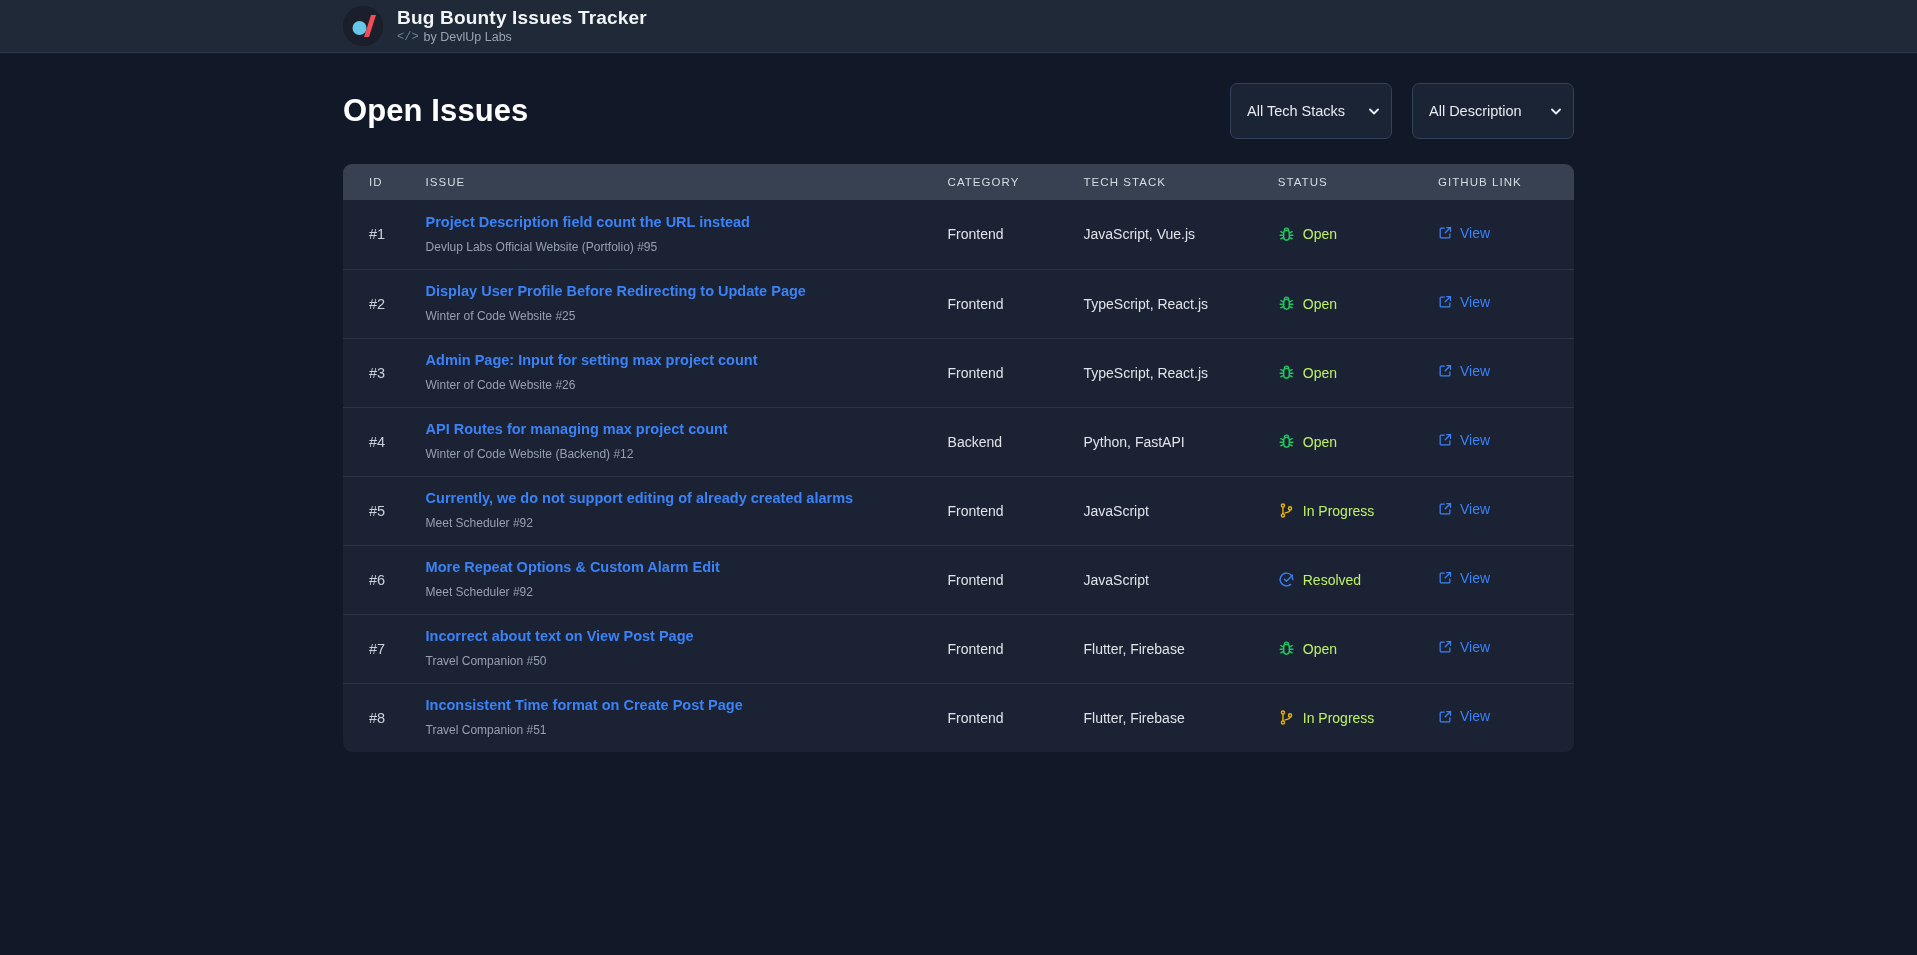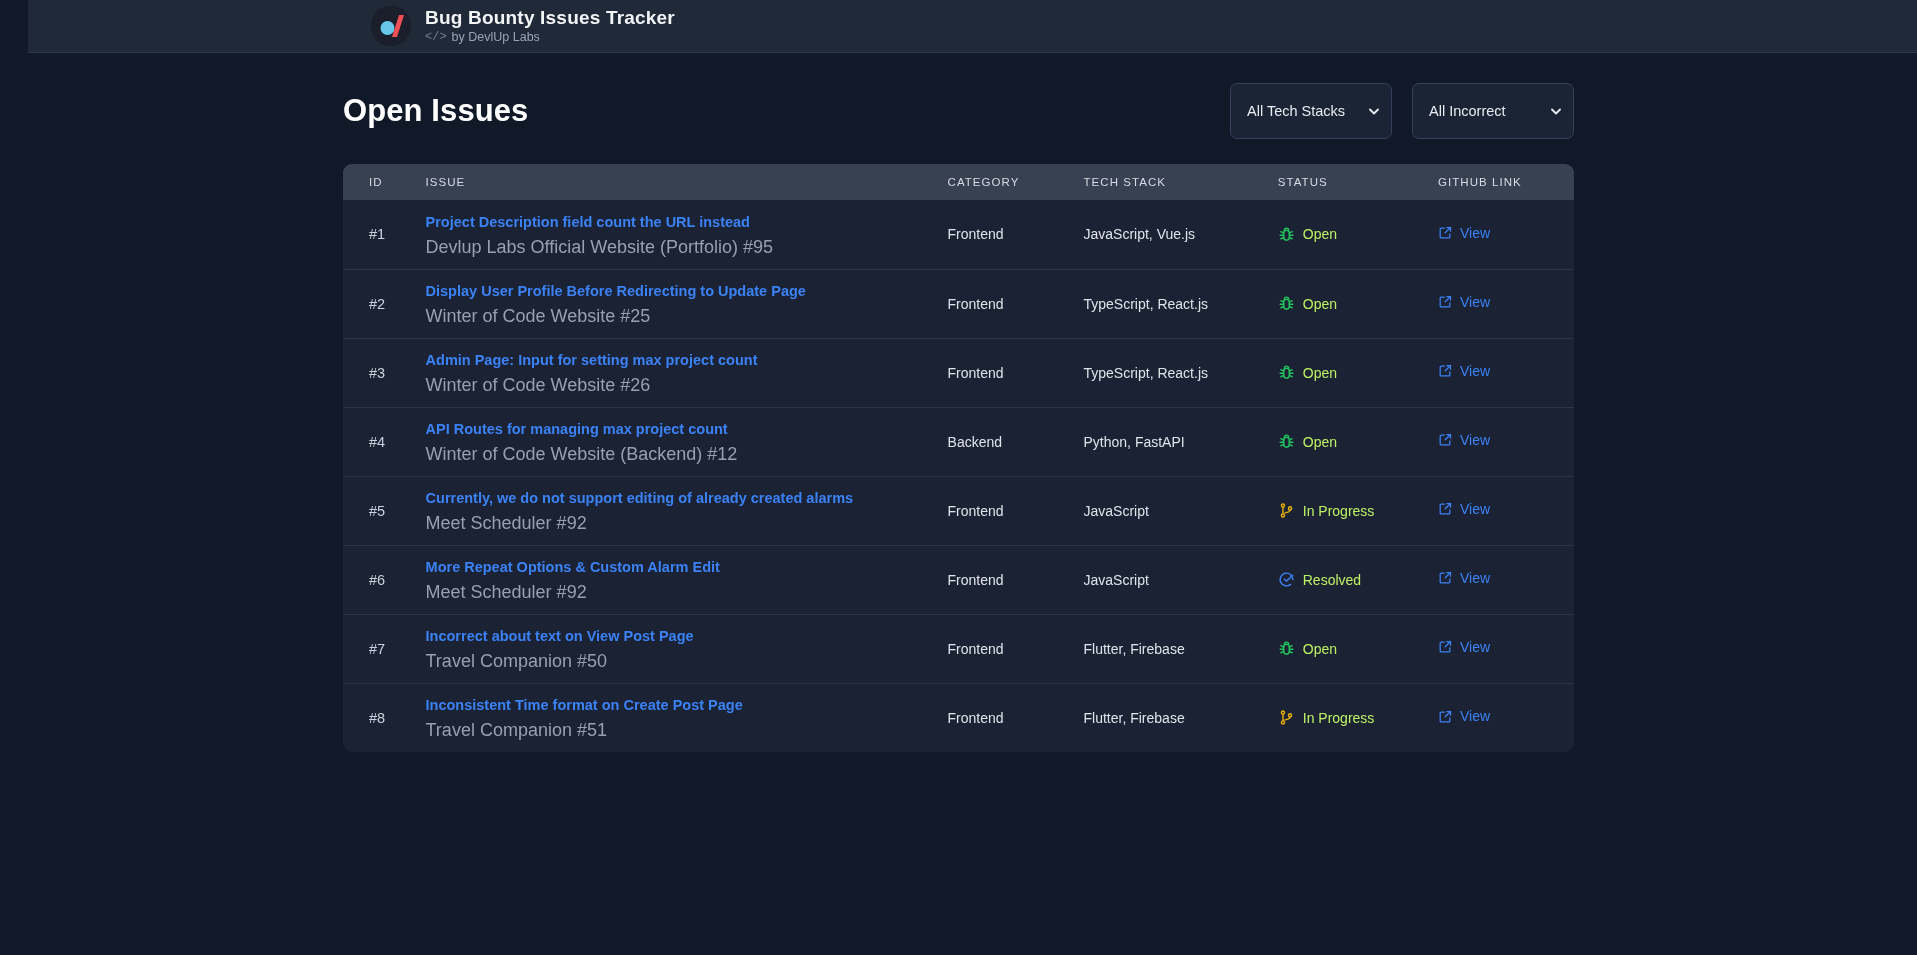--- a/index.html
+++ b/index.html
@@ -13,21 +13,20 @@
   }
 
   
   .navbar {
     height: 53px;
     background: #1f2937;
     border-bottom: 1px solid #2b3a4f;
     display: flex;
     align-items: center;
     padding-left: 343px;
-    margin-left: 28px;
   }
   .brand { display: flex; align-items: center; gap: 14px; }
 
   .logo-wrap {
     width: 40px; height: 40px;
     border-radius: 50%;
     background: #1a1f2b;
     position: relative;
     overflow: hidden;
     flex: 0 0 auto;
@@ -132,21 +131,21 @@
 
   .issue-title {
     font-size: 14.5px;
     font-weight: bold;
     color: #3b82f6;
     line-height: 19px;
     display: block;
     text-decoration: none;
   }
   .issue-sub {
-    font-size: 18px;
+    font-size: 12px;
     color: #96a0b1;
     line-height: 17px;
     display: block;
     margin-top: 7px;
   }
 
   .plain-cell { font-size: 14px; color: #dfe3ea; }
 
   .status-cell { display: flex; align-items: center; gap: 8px; }
   .status-text { font-size: 14px; color: #bef264; white-space: nowrap; }
@@ -192,21 +191,21 @@
       <div class="select-box">
         <span>All Tech Stacks</span>
         <span class="caret">
           <svg width="10" height="7" viewBox="0 0 10 7" aria-hidden="true">
             <path d="M1 1.5 L5 5.5 L9 1.5" stroke="#e8ebf0" stroke-width="1.8" fill="none" stroke-linecap="round" stroke-linejoin="round"></path>
           </svg>
         </span>
       </div>
 
       <div class="select-box">
-        <span>All Incorrect</span>
+        <span>All Description</span>
         <span class="caret">
           <svg width="10" height="7" viewBox="0 0 10 7" aria-hidden="true">
             <path d="M1 1.5 L5 5.5 L9 1.5" stroke="#e8ebf0" stroke-width="1.8" fill="none" stroke-linecap="round" stroke-linejoin="round"></path>
           </svg>
         </span>
       </div>
     </div>
   </div>
 
   <div class="table-card">

